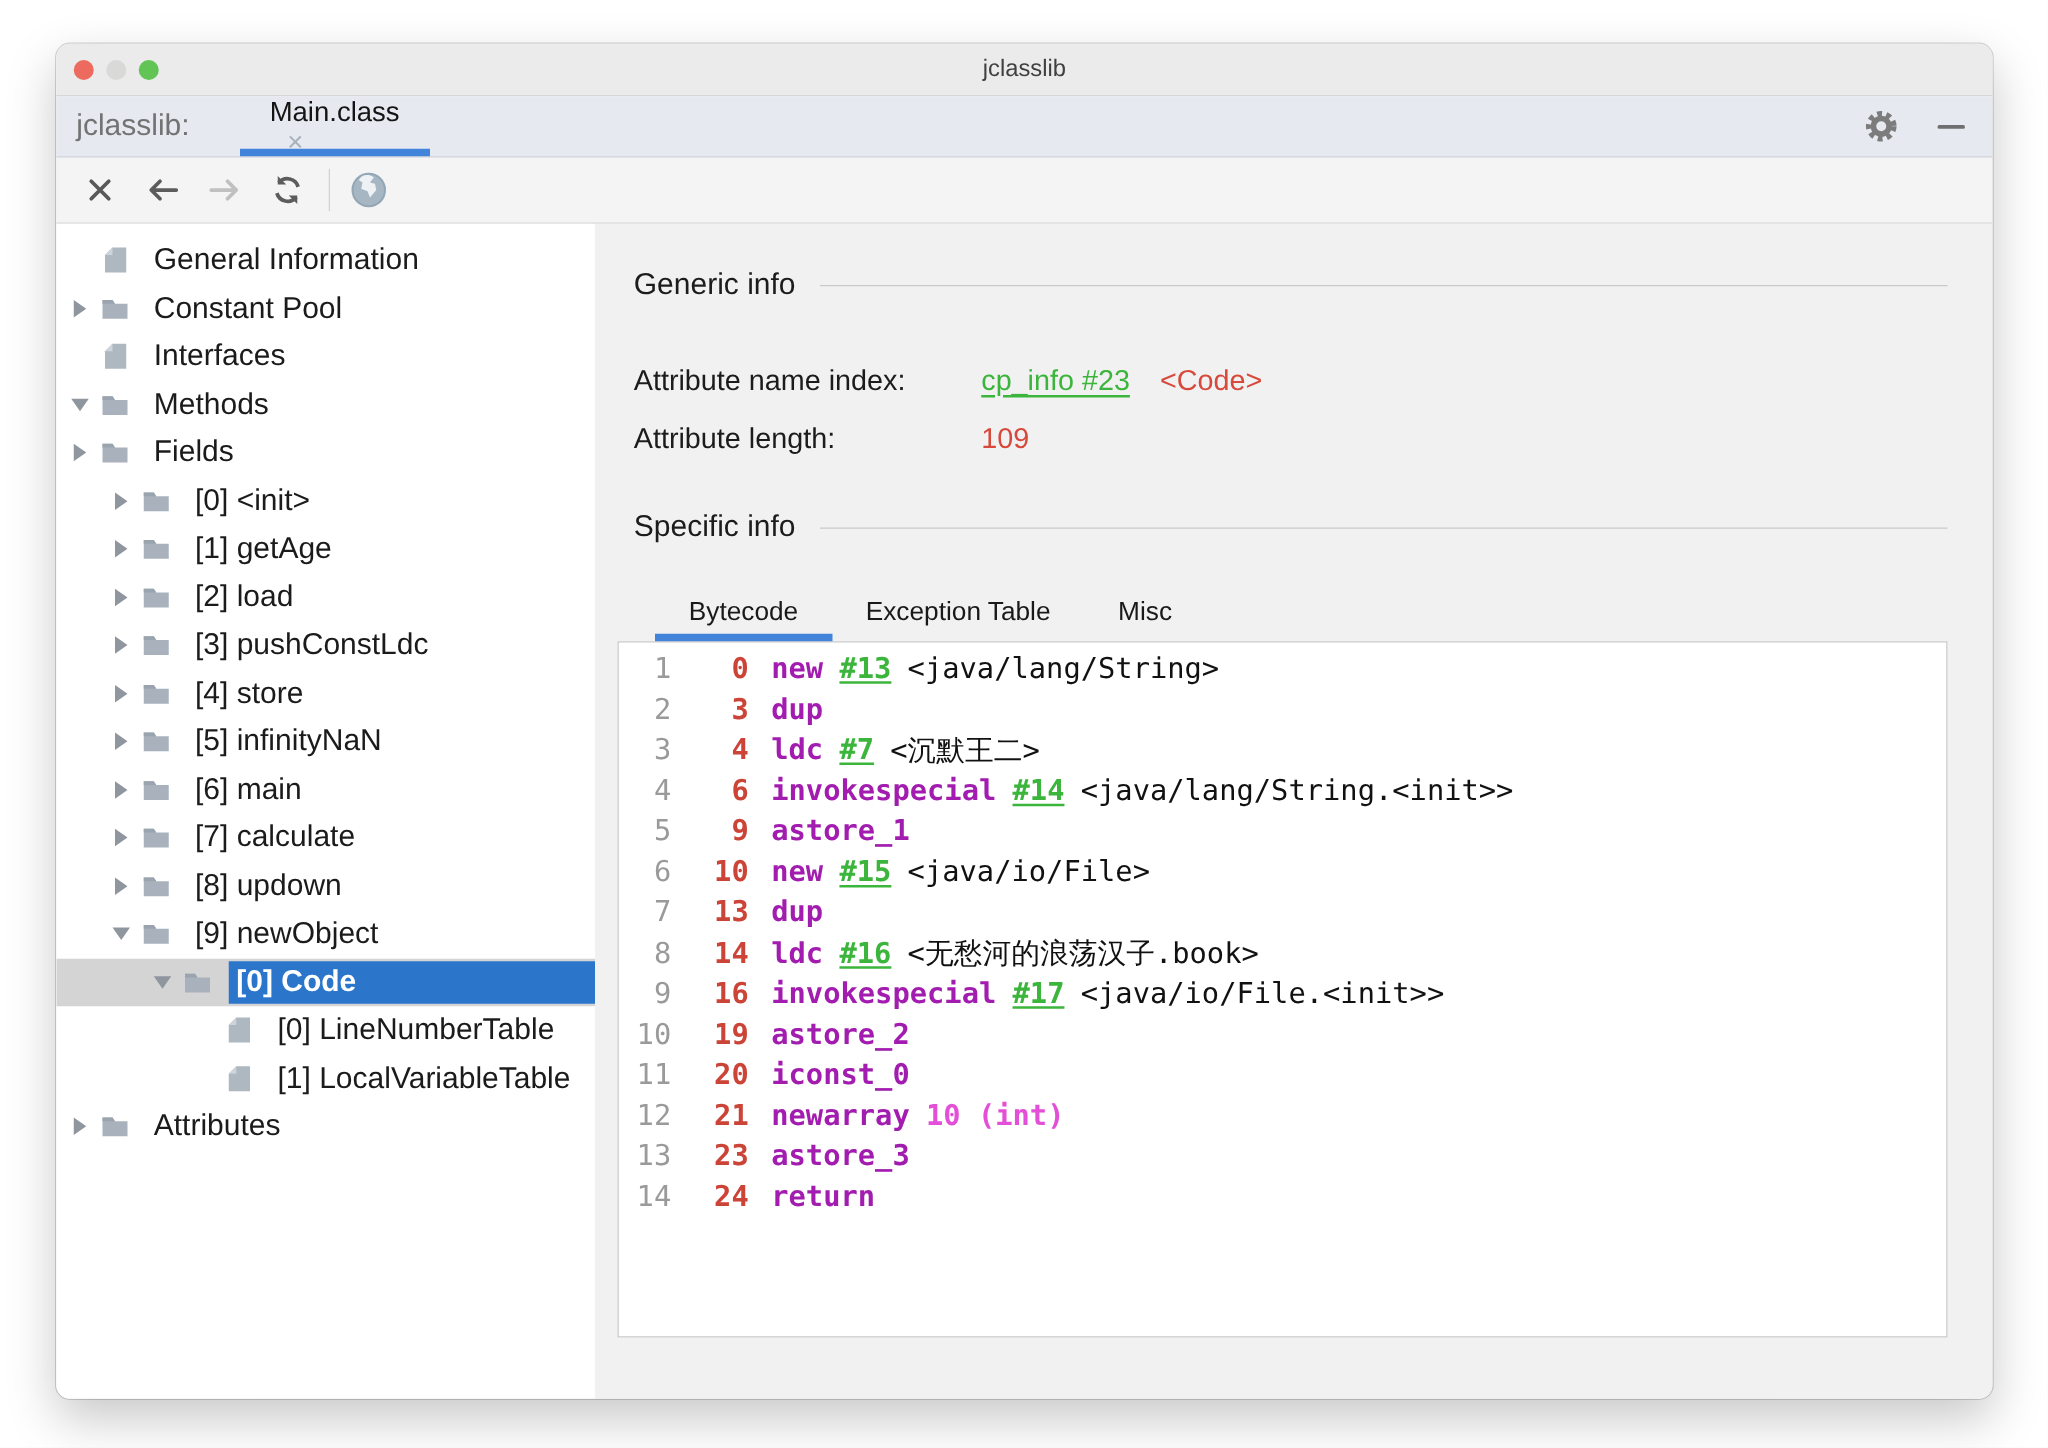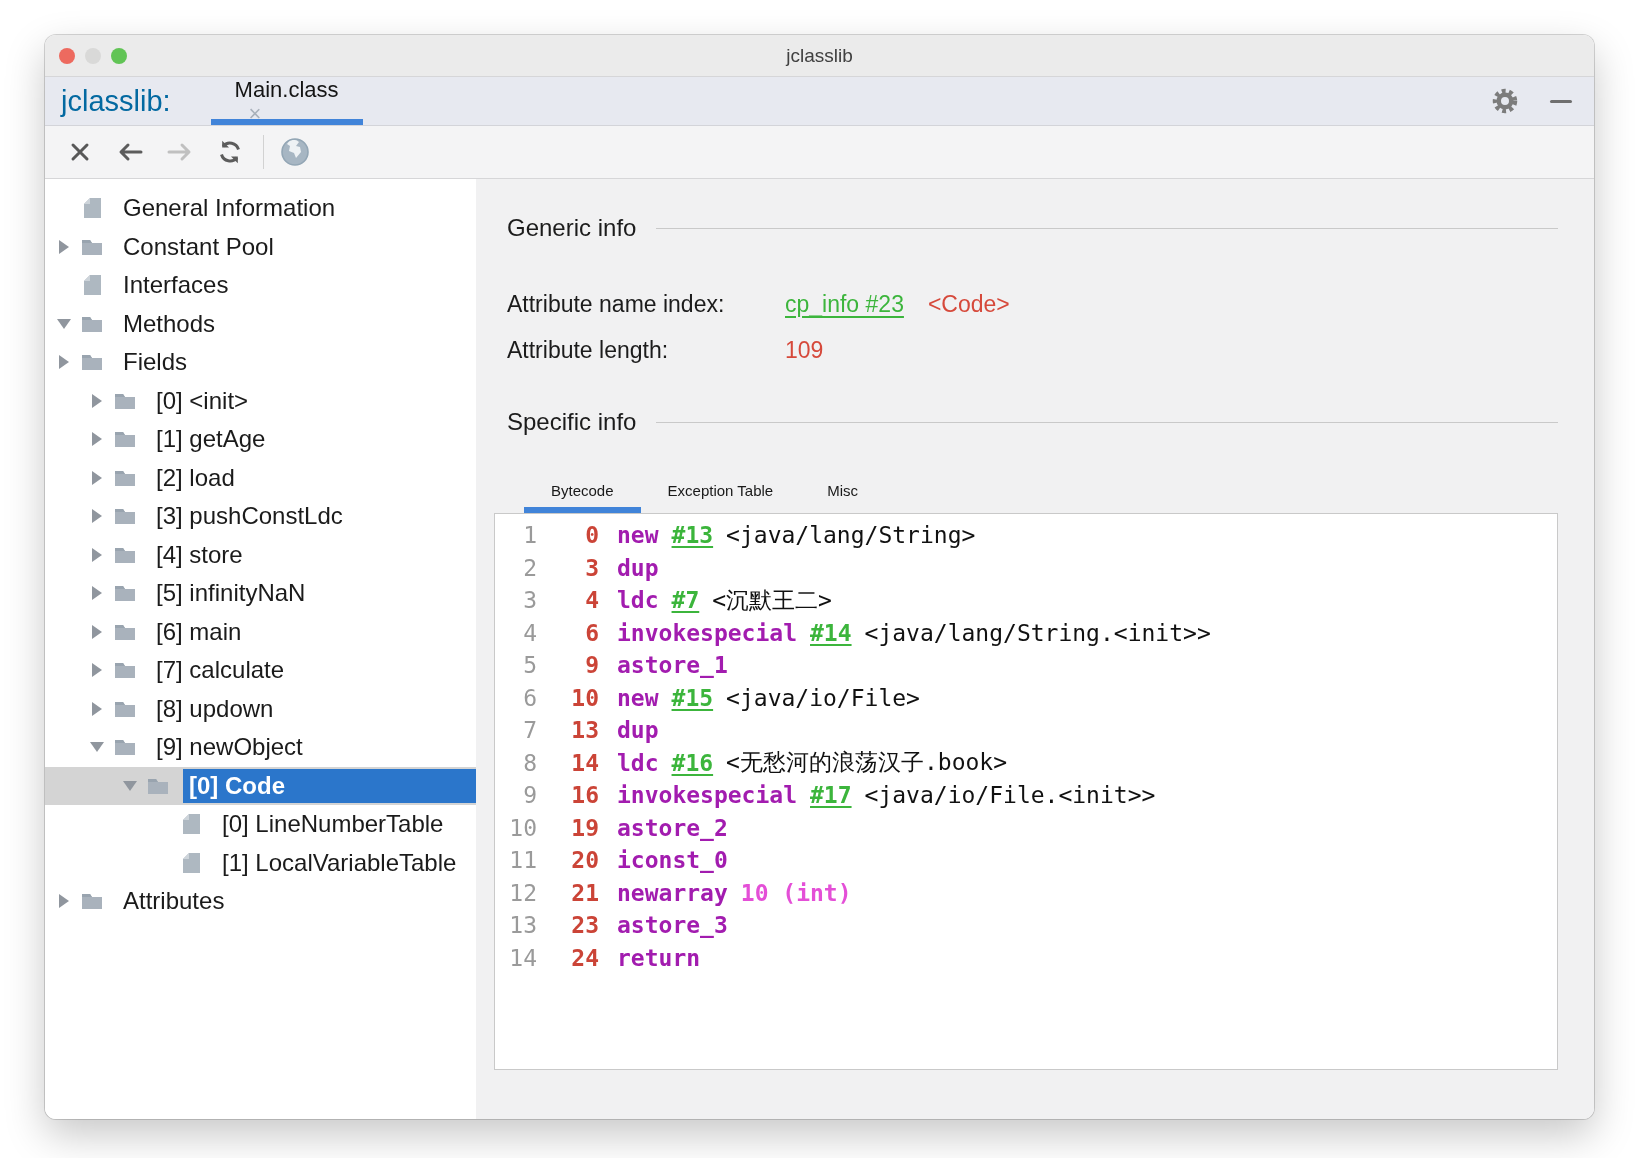--- a/index.html
+++ b/index.html
@@ -13,21 +13,21 @@
   
   .titlebar { height:42px; background:#ebebeb; border-bottom:1px solid #d6d6d8; position:relative; display:flex; align-items:center; flex:none; }
   .lights { position:absolute; left:14px; top:0; bottom:0; display:flex; align-items:center; gap:10px; }
   .light { width:16px; height:16px; border-radius:50%; }
   .light.red { background:#ed6a5f; }
   .light.gray { background:#d9d9d8; }
   .light.green { background:#61c455; }
   .wtitle { margin:0 auto; font-size:19px; color:#404040; }
   
   .tabbar { height:49px; background:#e7e9f0; border-bottom:1px solid #d3d4d9; display:flex; align-items:stretch; padding:0 0 0 16px; flex:none; position:relative; }
-  .applabel { font-size:29px; color:#0369a1; align-self:center; }
+  .applabel { font-size:24px; color:#737373; align-self:center; }
   .tab { position:relative; margin-left:40px; display:flex; align-items:flex-start; padding:0 24px; font-size:22px; color:#141414;flex-direction:column; }
   .tab::after { content:""; position:absolute; left:0; right:0; bottom:0; height:6px; background:#4184d9; }
   .tab .closex { margin-left:14px; color:#a8b0ba; font-size:22px; line-height:1; }
   .tabbar-right { margin-left:auto; display:flex; align-items:center; gap:26px; padding-right:18px; }
   .gearbtn, .minbtn { display:flex; align-items:center; justify-content:center; width:30px; height:30px; }
   .minbtn .dash { width:22px; height:3px; background:#6f6f6f; border-radius:2px; }
   
   .toolbar { height:53px; background:#f4f4f5; border-bottom:1px solid #d6d6d8; display:flex; align-items:center; padding-left:14px; flex:none; }
   .tbtn { width:42px; height:40px; display:flex; align-items:center; justify-content:center; margin-right:8px; }
   .tsep { width:1px; height:34px; background:#d2d2d2; margin:0 10px 0 4px; }
@@ -48,21 +48,21 @@
   .section-head { display:flex; align-items:center; gap:20px; margin-left:13px; height:30px; font-size:24px; }
   .section-head .rule { flex:1; height:1px; background:#c9c9c9; }
   .fields { margin-top:38px; margin-left:13px; }
   .frow { display:flex; align-items:center; height:46px; }
   .flabel { width:278px; flex:none; }
   .cplink { color:#3cb53c; text-decoration:underline; text-underline-offset:4px; cursor:pointer; }
   .redval { color:#d6493b; margin-left:24px; }
   .redval.lone { margin-left:0; }
   .spec-head { margin-top:34px; }
   .tabs { margin-top:30px; margin-left:30px; height:46px; display:flex; }
-  .dtab { position:relative; display:flex; align-items:center; padding:0 27px; font-size:15px; color:#191919; }
+  .dtab { position:relative; display:flex; align-items:center; padding:0 27px; font-size:21px; color:#191919; }
   .dtab.active::after { content:""; position:absolute; left:0; right:0; bottom:0; height:6px; background:#4184d9; z-index:2; }
   .codebox { background:#ffffff; border:1px solid #c9c9c9; height:557px; padding-top:5px; overflow:hidden;
              font-family:"DejaVu Sans Mono", monospace; font-size:23px; }
   .cline { display:flex; align-items:center; height:32.5px; white-space:nowrap; }
   .ln  { width:42px; flex:none; text-align:right; color:#9a9a9a; }
   .off { width:62px; flex:none; text-align:right; color:#cb4437; font-weight:bold; }
   .mn  { margin-left:18px; font-weight:bold; color:#a21caf; }
   .bclink { margin-left:13px; font-weight:bold; color:#3cb53c; text-decoration:underline; text-underline-offset:3px; cursor:pointer; }
   .op  { margin-left:13px; color:#111; }
   .imm { margin-left:13px; color:#e44fd7; font-weight:bold; }

